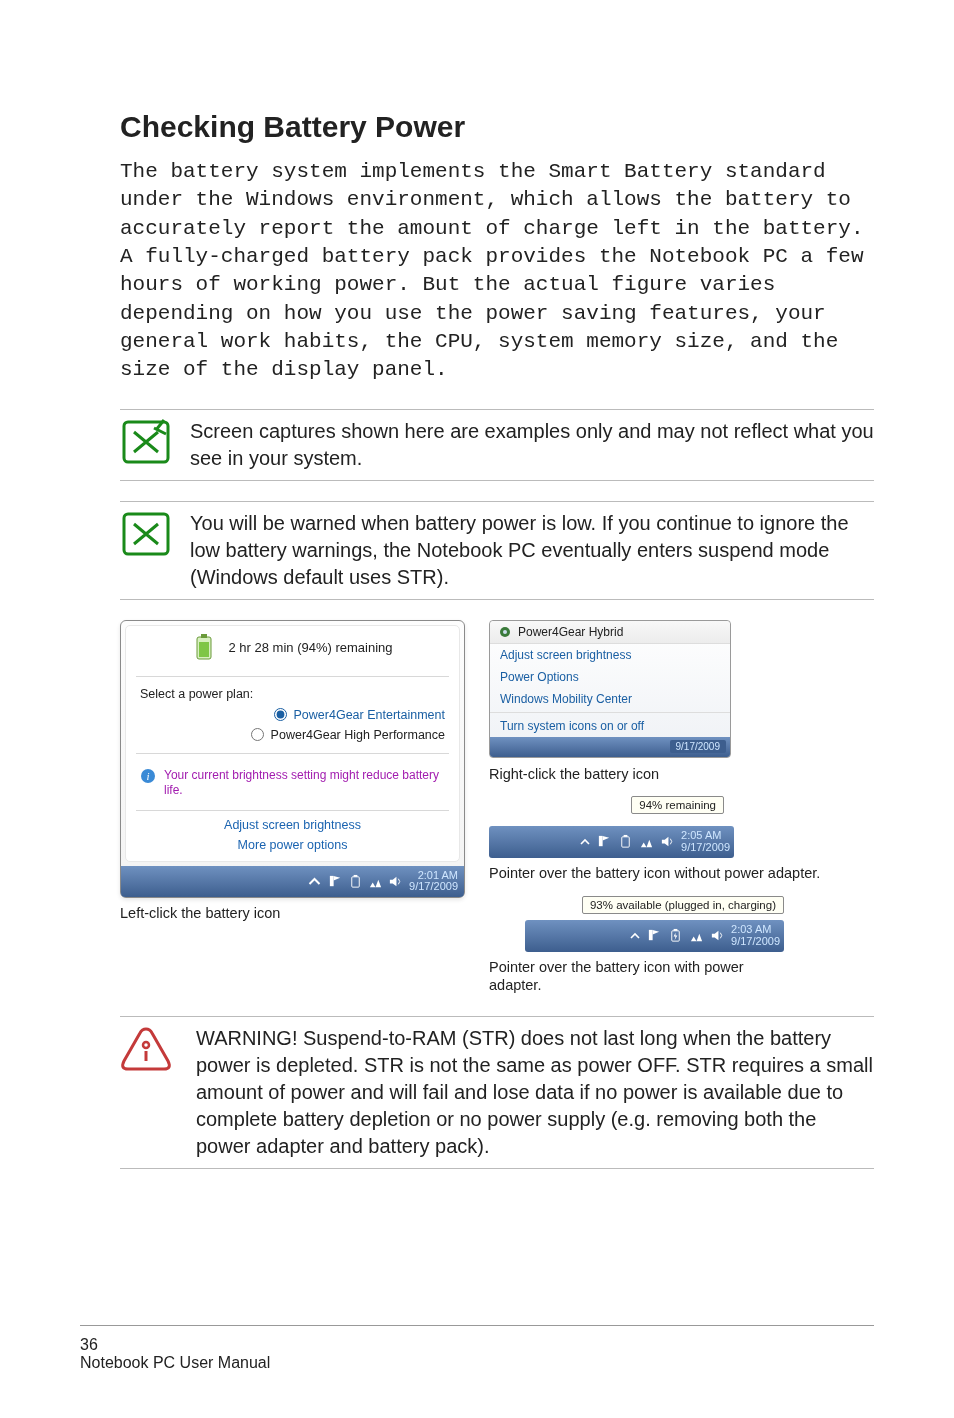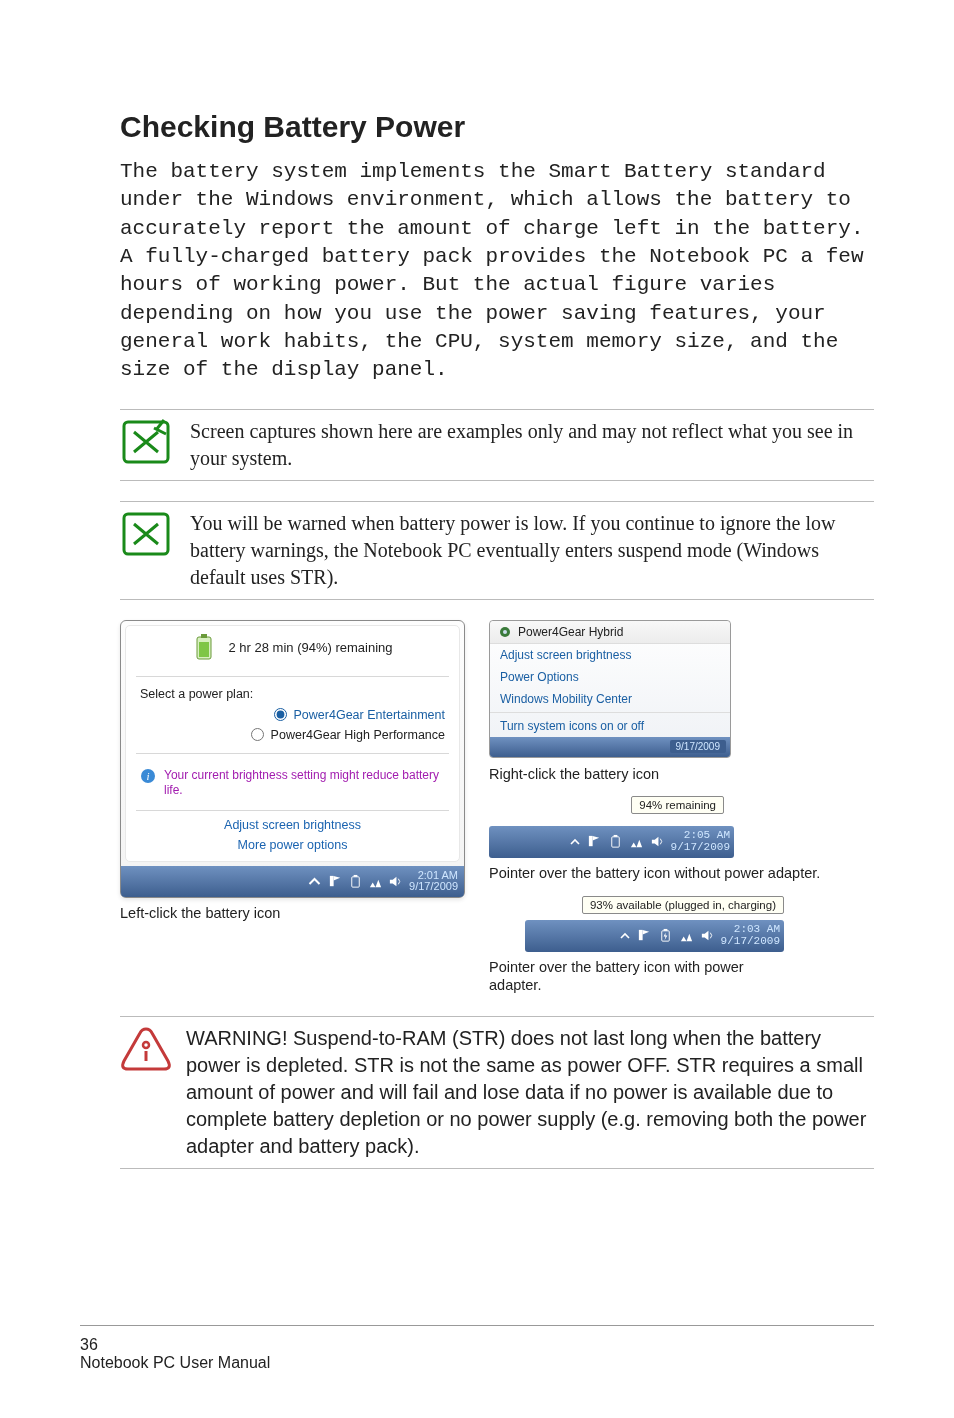--- a/index.html
+++ b/index.html
@@ -24,21 +24,20 @@
       font-family: Liberation Mono, monospace;
     }
     .note-block {
       display: flex;
       align-items: flex-start;
       gap: 18px;
       margin-bottom: 20px;
       border-top: 1px solid #bbb;
       border-bottom: 1px solid #bbb;
       padding: 8px 0;
-      font-family: Liberation Serif, serif;
     }
     .note-block .note-text {
       font-size: 20px;
       line-height: 1.35;
       color:#222;
     }
     .note-icon, .warn-icon {
       flex: 0 0 52px;
       height: 48px;
       position: relative;
@@ -126,33 +125,33 @@
       border:1px solid #8a8a8a;background:#fffff4;
       font-size:11.5px;padding:2px 7px;border-radius:2px;
       color:#222;
     }
     .hover-tb{
       position:absolute;bottom:0;left:0;right:0;height:32px;
       background:linear-gradient(#6f91c0,#3d5e8e);
       display:flex;justify-content:flex-end;align-items:center;
       padding:0 4px;gap:6px;border-radius:3px;
     }
-    .hover-clock{font-size:11px;color:#cfe6ff;text-align:right;line-height:1.05;font-family:Liberation Mono, monospace;}
+    .hover-clock{font-size:11px;color:#cfe6ff;text-align:left;line-height:1.05;}
     .tray-svg{width:15px;height:15px;}
     .hover2-wrap{position:relative;height:56px;width:295px;}
     .hover2-tip{position:absolute;top:0;right:0;border:1px solid #8a8a8a;background:#fffff4;font-size:11.5px;padding:2px 7px;border-radius:2px;}
     .hover2-tb{
       position:absolute;bottom:0;left:36px;right:0;height:32px;
       background:linear-gradient(#6f91c0,#3d5e8e);
       display:flex;justify-content:flex-end;align-items:center;
       padding:0 4px;gap:6px;border-radius:3px;
     }
     
     .warn-block {
-      display:flex; gap:14px; align-items:flex-start;
+      display:flex; gap:24px; align-items:flex-start;
       border-top:1px solid #bbb;border-bottom:1px solid #bbb;
       padding:8px 0; margin-top:20px;
     }
     .warn-block .note-text{font-size:20px;line-height:1.35;}
     
     .page-footer{
       position:absolute;left:80px;right:80px;bottom:46px;
       border-top:1px solid #999;
       padding-top:10px;
       display:flex;justify-content:space-between;

